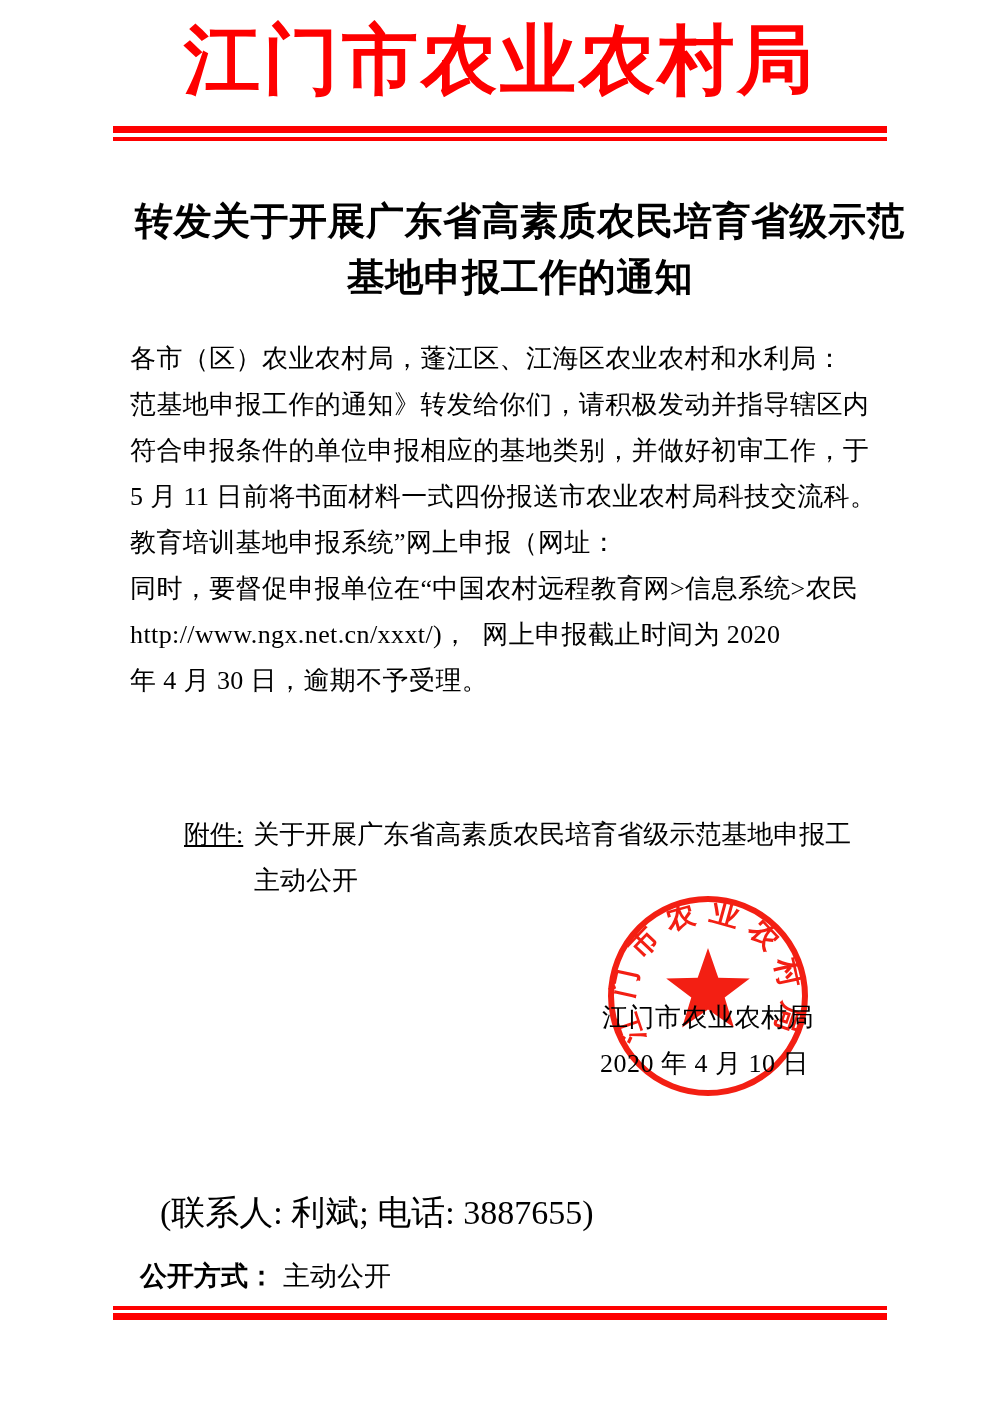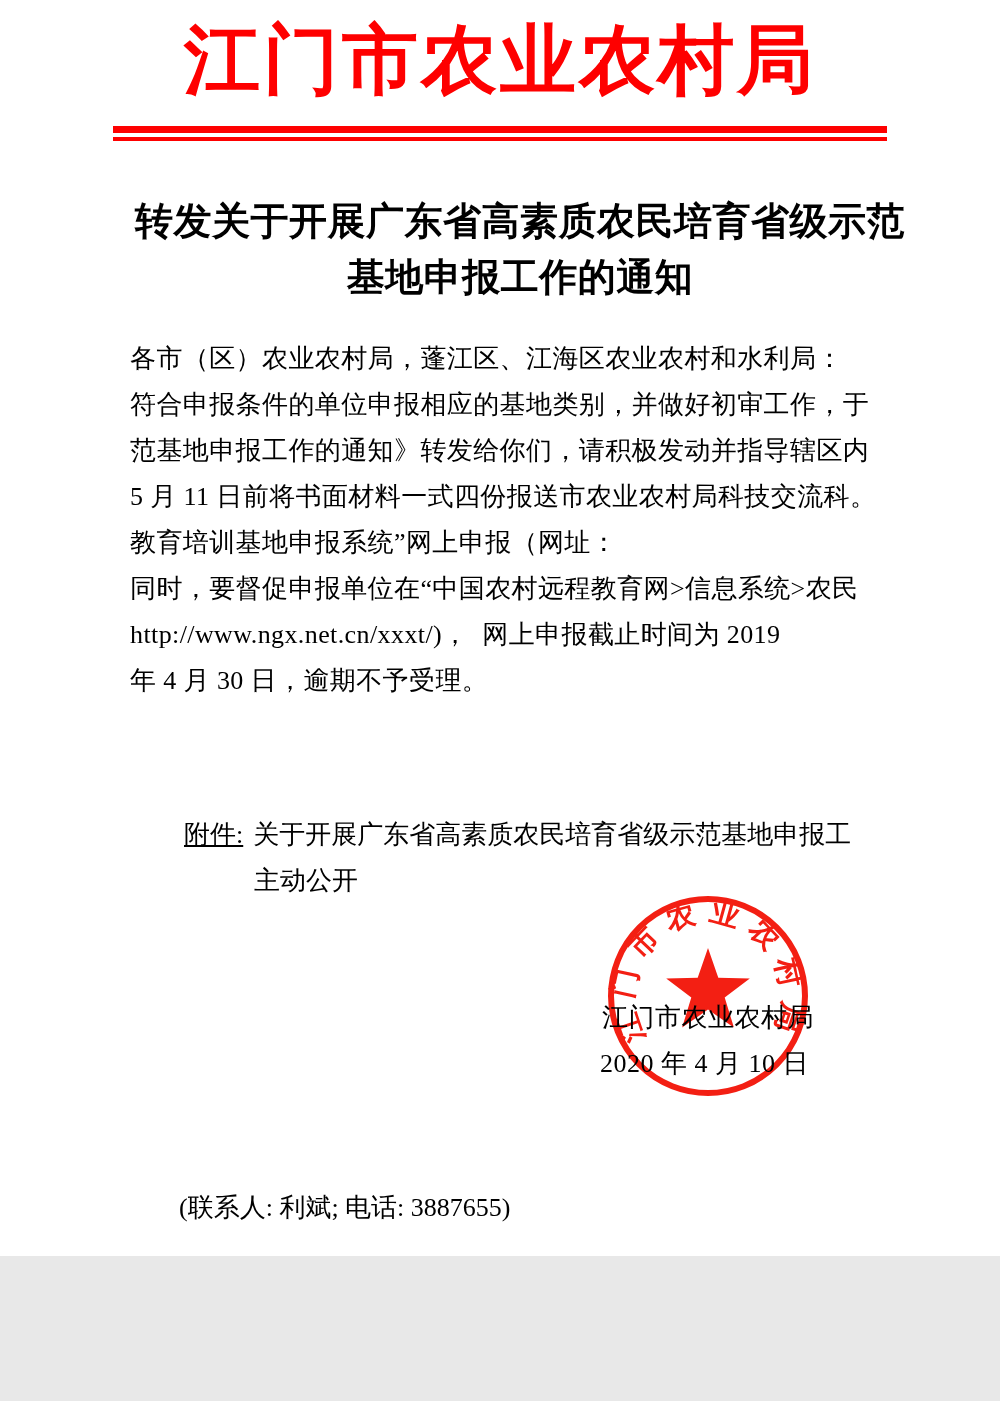--- a/index.html
+++ b/index.html
@@ -1,19 +1,19 @@
 <!DOCTYPE html>
 <html><head>
 <meta charset="utf-8">
 <style>
   html, body { margin: 0; padding: 0; background: #e8e8e8; }
   .page {
     position: relative;
     width: 1000px;
-    height: 1256px;
+    height: 1401px;
     margin: 0 auto;
     background: #ffffff;
     overflow: hidden;
     font-family: "Liberation Serif", "DejaVu Serif", serif;
     color: #000;
   }
 
   
   .letterhead {
     position: absolute;
@@ -99,23 +99,22 @@
     left: 600px; top: 1046px;
     font-size: 26px;
     letter-spacing: 0.5px;
     z-index: 2;
   }
 
   
   .contact {
     position: absolute;
     left: 160px; top: 1190px;
-    font-size: 26px;
+    font-size: 34px;
     white-space: pre-wrap;
-    margin-left: 19px;
   }
 
   
   .publicity {
     position: absolute;
     left: 140px; top: 1258px;
     font-size: 27px;
   }
   .publicity .pub-label {
     font-family: "Liberation Sans", "DejaVu Sans", sans-serif;
@@ -137,26 +136,26 @@
     <div class="bar bar-thin"></div>
   </div>
 
   <div class="doc-title">
     <div>转发关于开展广东省高素质农民培育省级示范</div>
     <div>基地申报工作的通知</div>
   </div>
 
   <div class="body-block">
     <div class="line">各市（区）农业农村局，蓬江区、江海区农业农村和水利局：</div>
+    <div class="line">范基地申报工作的通知》转发给你们，请积极发动并指导辖区内</div>
     <div class="line">符合申报条件的单位申报相应的基地类别，并做好初审工作，于</div>
-    <div class="line">范基地申报工作的通知》转发给你们，请积极发动并指导辖区内</div>
     <div class="line">5 月 11 日前将书面材料一式四份报送市农业农村局科技交流科。</div>
     <div class="line">教育培训基地申报系统”网上申报（网址：</div>
     <div class="line">同时，要督促申报单位在“中国农村远程教育网&gt;信息系统&gt;农民</div>
-    <div class="line">http://www.ngx.net.cn/xxxt/)，  网上申报截止时间为 2019</div>
+    <div class="line">http://www.ngx.net.cn/xxxt/)，  网上申报截止时间为 2020</div>
     <div class="line">年 4 月 30 日，逾期不予受理。</div>
   </div>
 
   <div class="attachment">
     <div class="att-row">
       <span class="att-label">附件:</span>
       <span>关于开展广东省高素质农民培育省级示范基地申报工</span>
     </div>
     <div class="att-line2">主动公开</div>
   </div>

